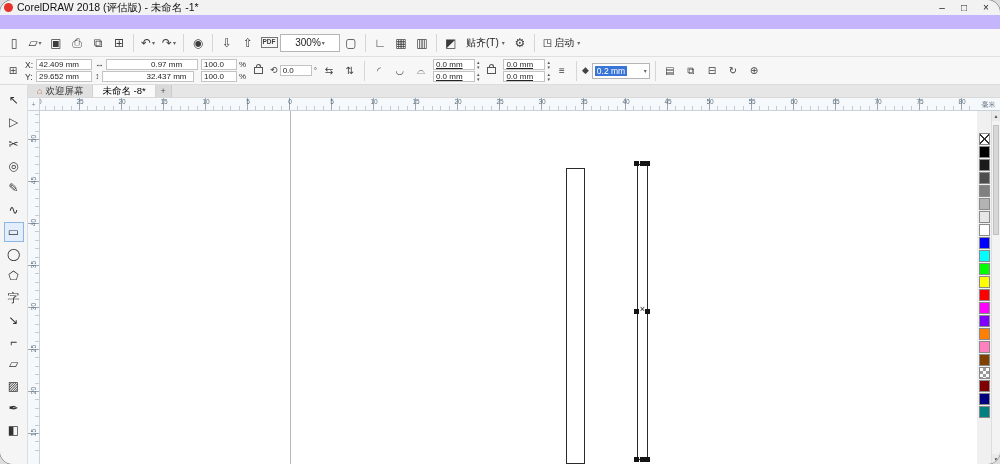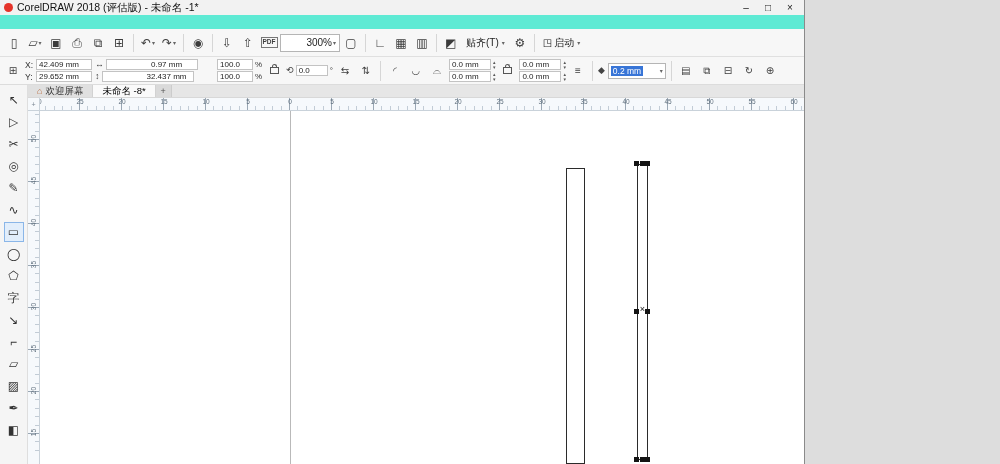--- a/index.html
+++ b/index.html
@@ -1,18 +1,18 @@
 <!DOCTYPE html>
 <html><head>
 <meta charset="utf-8">
 <style>
   html,body{margin:0;padding:0;background:#ddd;}
-  #app{position:relative;width:804px;height:464px;background:#5eead4;overflow:hidden;
+  #app{position:relative;width:1000px;height:464px;background:#c4b5fd;overflow:hidden;
        font-family:"Liberation Sans","DejaVu Sans",sans-serif;font-size:11px;color:#222;
-       outline:1px solid #8a8a8a;}
+       outline:1px solid #8a8a8a;border-radius:13px;}
   
   .titlebar{position:absolute;left:0;top:0;right:0;height:15px;background:#f2f2f2;
             display:flex;align-items:center;padding:0 3px;box-sizing:border-box;}
   .logo{width:9px;height:9px;border-radius:50%;background:#e5332a;margin:0 4px 0 1px;flex:0 0 auto;}
   .title{font-size:10.5px;color:#111;white-space:nowrap;}
   .win-controls{margin-left:auto;display:flex;}
   .win-btn{width:22px;text-align:center;font-size:10px;color:#222;cursor:default;line-height:15px;}
   
   .menubar{position:absolute;left:0;top:15px;right:0;height:14px;background:#f2f2f2;
            border-bottom:1px solid #e3e3e3;display:flex;align-items:center;box-sizing:border-box;padding-left:2px;}
@@ -21,33 +21,33 @@
   .toolbar{position:absolute;left:0;top:29px;right:0;height:28px;background:#f7f7f7;
            border-bottom:1px solid #e0e0e0;display:flex;align-items:center;gap:1px;
            padding:0 4px;box-sizing:border-box;}
   .tb-icon{height:20px;min-width:18px;display:flex;align-items:center;justify-content:center;
            color:#3c3c3c;font-size:12px;border:1px solid transparent;border-radius:2px;}
   .tb-glyph{line-height:1;}
   .tb-text{font-size:6.5px;font-weight:bold;border:1px solid #777;padding:1px;}
   .tb-drop{font-size:6px;color:#666;margin-left:1px;}
   .tb-sep{width:1px;height:18px;background:#d6d6d6;margin:0 3px;}
   .tb-combo{height:16px;border:1px solid #b5b5b5;background:#fff;display:flex;align-items:center;
-            padding:0 3px;font-size:10px;min-width:52px;justify-content:flex-end;}
+            padding:0 3px;font-size:10px;min-width:52px;justify-content:center;}
   .tb-btn{height:18px;display:flex;align-items:center;gap:2px;padding:0 4px;font-size:10px;color:#222;}
   
   .propbar{position:absolute;left:0;top:57px;right:0;height:28px;background:#f7f7f7;
            border-bottom:1px solid #dcdcdc;display:flex;align-items:center;gap:3px;
            padding:0 4px;box-sizing:border-box;}
   .pb-stack{display:flex;flex-direction:column;gap:1px;}
   .pb-row{display:flex;align-items:center;gap:2px;}
   .pb-lbl{font-size:8.5px;color:#333;width:9px;}
   .pb-ico{font-size:9px;color:#444;line-height:1;}
   .pb-field{height:9px;border:1px solid #c3c3c3;background:#fff;font-size:8px;
             font-family:"Liberation Sans","DejaVu Sans",sans-serif;color:#222;padding:0 2px;}
-  .w54{width:50px;} .w48{width:44px;padding-left:44px;} .w34{width:30px;margin-left:16px;} .w30{width:26px;} .w40{width:36px;}
+  .w54{width:50px;} .w48{width:44px;padding-left:44px;} .w34{width:30px;} .w30{width:26px;} .w40{width:36px;text-decoration:underline;}
   .pb-suffix{font-size:8px;color:#333;}
   .pb-iconbtn{height:18px;min-width:16px;display:flex;align-items:center;justify-content:center;
               color:#3c3c3c;font-size:10px;border:1px solid transparent;}
   .pb-sep{width:1px;height:20px;background:#d6d6d6;margin:0 2px;}
   .stepper{display:flex;flex-direction:column;font-size:5px;line-height:5px;color:#555;}
   .stepper i{font-style:normal;}
   .mini-lock{width:7px;height:5px;border:1px solid #555;position:relative;display:inline-block;}
   .mini-lock:before{content:"";position:absolute;top:-4px;left:1px;width:3px;height:3px;
                     border:1px solid #555;border-bottom:none;border-radius:3px 3px 0 0;}
   .pb-combo{height:14px;border:1px solid #b5b5b5;background:#fff;display:flex;align-items:center;

